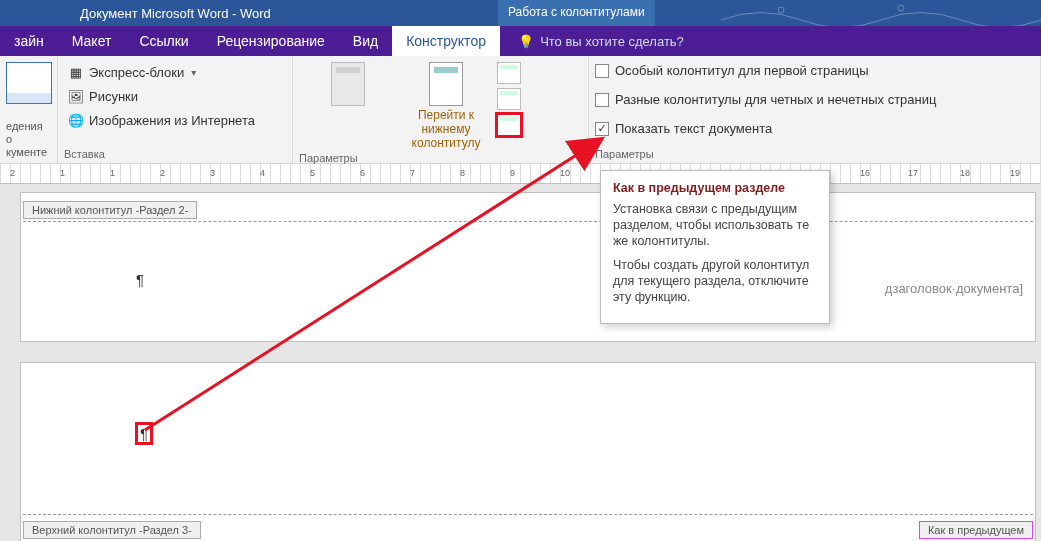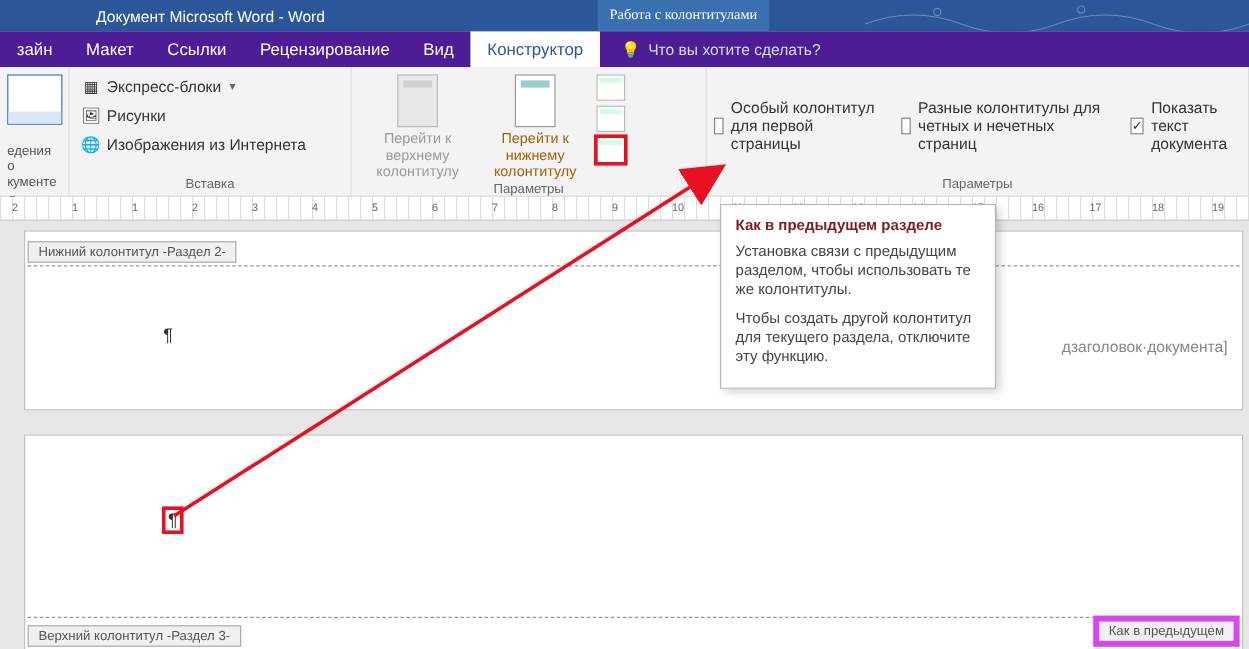--- a/index.html
+++ b/index.html
@@ -25,21 +25,20 @@
     }
     .context-tab-label {
       position: absolute;
       left: 498px;
       top: 0;
       background: #3a6fb0;
       color: #fff;
       font-size: 12px;
       padding: 5px 10px;
       height: 26px;
-      font-family: Liberation Serif, serif;
     }
     .deco-lines {
       position: absolute;
       right: 0;
       top: 0;
       width: 320px;
       height: 26px;
       opacity: 0.3;
     }
     
@@ -78,21 +77,21 @@
       display: flex;
     }
     .group {
       border-right: 1px solid #dcdcdc;
       display: flex;
       flex-direction: column;
       padding: 4px 6px 0 6px;
     }
     .group-body { flex: 1; display: flex; }
     .group-label {
-      text-align: center;
+      text-align: left;
       font-size: 11px;
       color: #666;
       padding: 2px 0 3px 0;
     }
     
     .g-doc { width: 58px; }
     .g-doc .doc-icon { width: 46px; height: 42px; background:#fff; border:1px solid #3b72b8; position:relative; margin:2px auto 0;}
     .g-doc .doc-icon::after { content:''; position:absolute; bottom:0; left:0; right:0; height:10px; background:#d9e6f5;}
     .g-doc .doc-text { font-size:11px; color:#555; text-align:left; margin-top:16px; line-height:13px;}
     
@@ -110,21 +109,21 @@
     .nav-big.enabled .big-ic { background:#fff; border:1px solid #999;}
     .nav-big .big-ic::before { content:''; position:absolute; top:4px; left:4px; right:4px; height:6px; background:#d0d0d0;}
     .nav-big.enabled .big-ic::before { background:#9cc;}
     .nav-big .txt { font-size:12px; text-align:center; margin-top:2px; line-height:14px;}
     .nav-small-col { display:flex; flex-direction:column; gap:4px; padding-top:2px; margin-left:2px;}
     .nav-small { width:24px; height:22px; border:1px solid #bbb; background:#fff; position:relative; cursor:pointer;}
     .nav-small::before{content:'';position:absolute;top:2px;left:2px;right:2px;height:4px;background:#cfd;}
     .nav-small.highlighted { outline:3px solid #e81123; outline-offset:-1px;}
     
     .g-params { flex:1; }
-    .params-body { display:flex; gap:14px; padding-top:3px; font-size:13px; color:#333;}
+    .params-body { display:flex; flex-direction:column; gap:14px; padding-top:3px; font-size:13px; color:#333;}
     .chk-row { display:flex; align-items:center; gap:6px;}
     .chk { width:14px; height:14px; border:1px solid #888; background:#fff; display:inline-flex; align-items:center; justify-content:center; font-size:11px; color:#333;}
     
     .ruler {
       height: 20px;
       background: #fff;
       border-bottom: 1px solid #c0c0c0;
       position: relative;
       font-size: 9px;
       color: #666;
@@ -152,21 +151,21 @@
     .footer-tag, .header-tag {
       position:absolute;
       background:#f0f0f0;
       border:1px solid #aaa;
       font-size:11px;
       color:#555;
       padding:2px 8px;
     }
     .footer-tag { left:2px; top:8px; }
     .page2 .header-tag { left:2px; bottom:2px; }
-    .same-as-prev { right:2px; bottom:2px; position:absolute; background:#f0f0f0; border:5px solid #d946ef; font-size:11px; color:#555; padding:2px 8px;}
+    .same-as-prev { right:2px; bottom:2px; position:absolute; background:#f0f0f0; border:1px solid #d946ef; font-size:11px; color:#555; padding:2px 8px;}
     .dashed-line { position:absolute; left:2px; right:2px; border-top:1px dashed #999;}
     .page1 .dashed-line { top:28px; }
     .page2 .dashed-line { bottom:26px; }
     .pilcrow { position:absolute; font-size:15px; color:#333;}
     .p1-pil { left:115px; top:78px; }
     .p2-pil { left:117px; top:62px; outline:3px solid #e81123; padding:0 2px;}
     .doc-subtitle { position:absolute; right:12px; top:88px; font-size:13px; color:#888;}
     
     .tooltip {
       position:absolute;
@@ -242,21 +241,20 @@
         </div>
       </div>
     </div>
     <div class="group-label">Вставка</div>
   </div>
 
   <div class="group g-nav">
     <div class="group-body nav-body">
       <div class="nav-big">
         <div class="big-ic"></div>
-        <div class="txt">Перейти к верхнему колонтитулу</div>
       </div>
       <div class="nav-big enabled">
         <div class="big-ic"></div>
         <div class="txt">Перейти к нижнему колонтитулу</div>
       </div>
       <div class="nav-small-col">
         <div class="nav-small"></div>
         <div class="nav-small"></div>
         <div class="nav-small highlighted"></div>
       </div>

